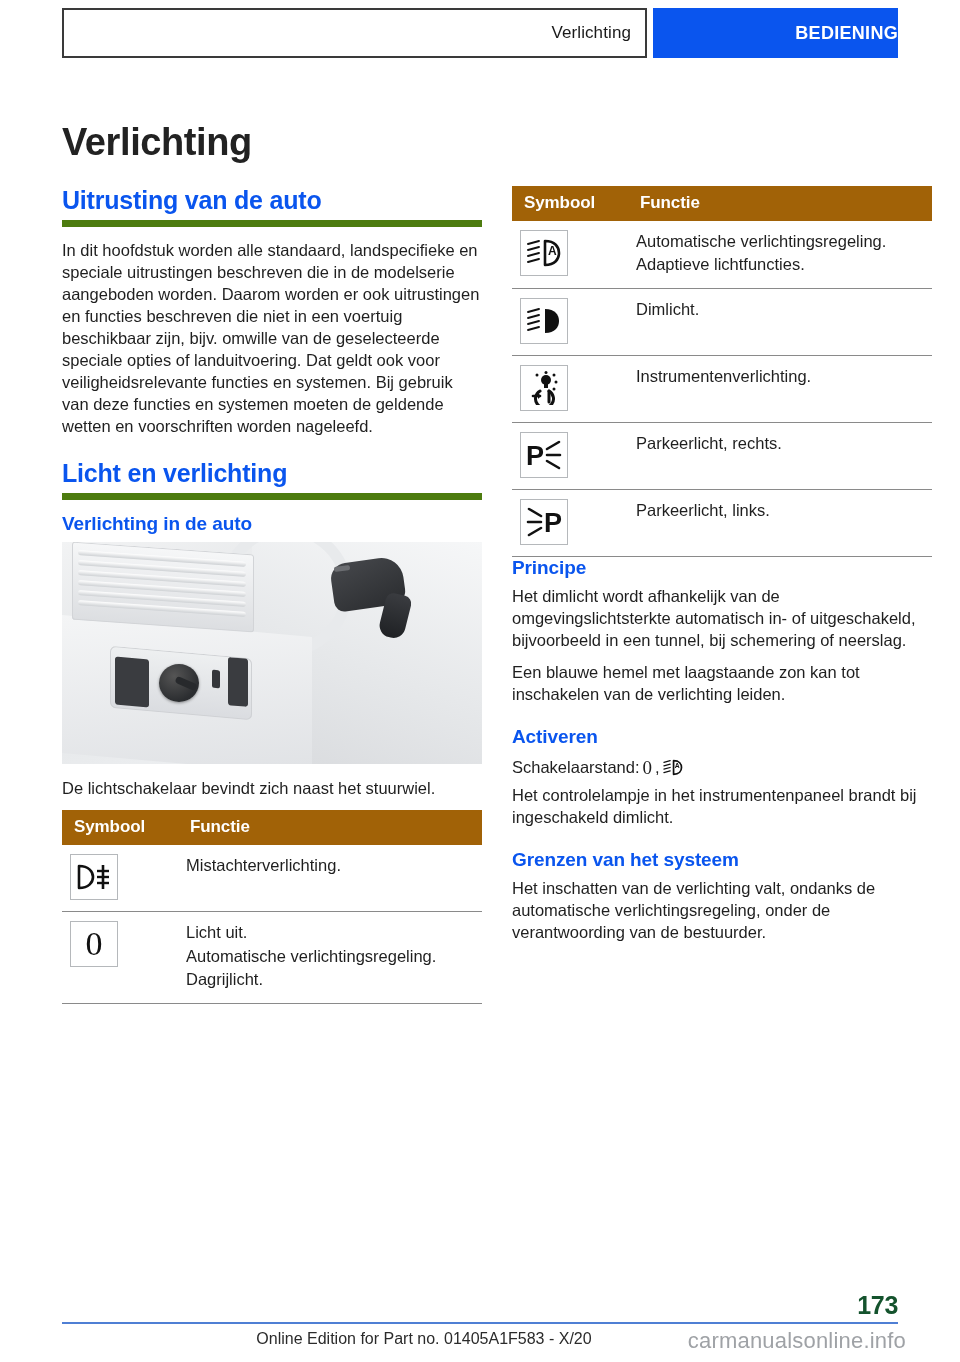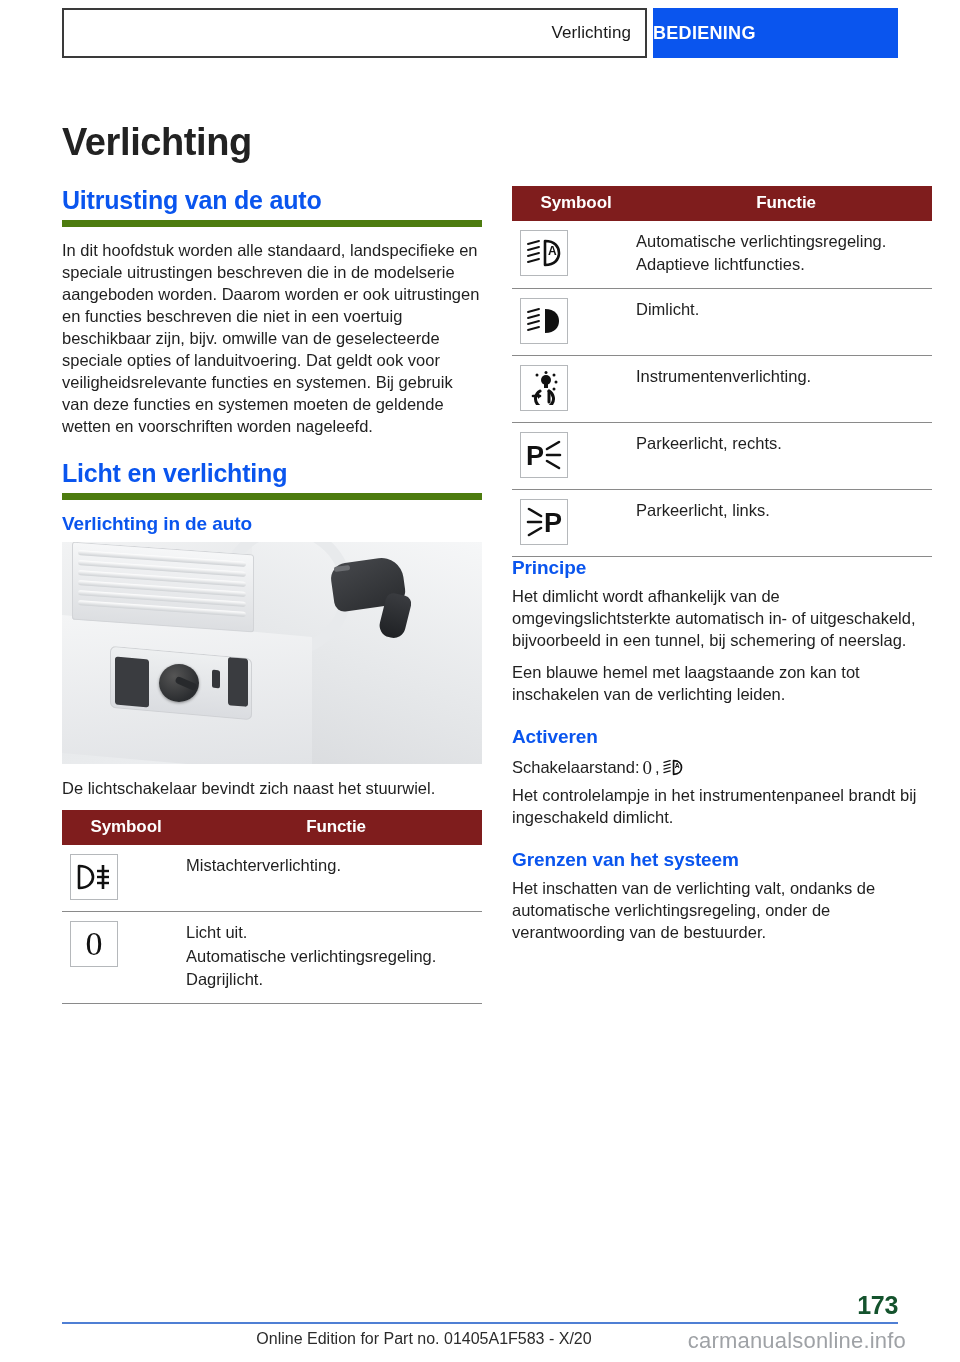--- a/index.html
+++ b/index.html
@@ -39,21 +39,21 @@
     font-size: 17px;
     color: #1a1a1a;
     letter-spacing: .1px;
   }
   .header-right {
     flex: 1 1 auto;
     margin-left: 6px;
     background: #0a55ee;
     display: flex;
     align-items: center;
-    justify-content: flex-start;
+    justify-content: flex-end;
   }
   .header-right-text {
     color: #ffffff;
     font-size: 18px;
     font-weight: bold;
     letter-spacing: .3px;
   }
 
   
   .page-title {
@@ -221,25 +221,25 @@
     transform: rotate(-8deg);
   }
 
   
   table.symtab {
     width: 420px;
     border-collapse: collapse;
     margin-top: 6px;
   }
   table.symtab thead th {
-    background: #7f1d1d;
+    background: #a16207;
     color: #ffffff;
     font-size: 17px;
     font-weight: bold;
-    text-align: center;
+    text-align: left;
     padding: 7px 0 8px 12px;
     letter-spacing: -.1px;
   }
   table.symtab thead th.c-sym { width: 104px; }
   table.symtab tbody td {
     border-bottom: 1.6px solid #8a8a8a;
     vertical-align: top;
     padding: 9px 0 11px 0;
     font-size: 16.5px;
     line-height: 1.42;

